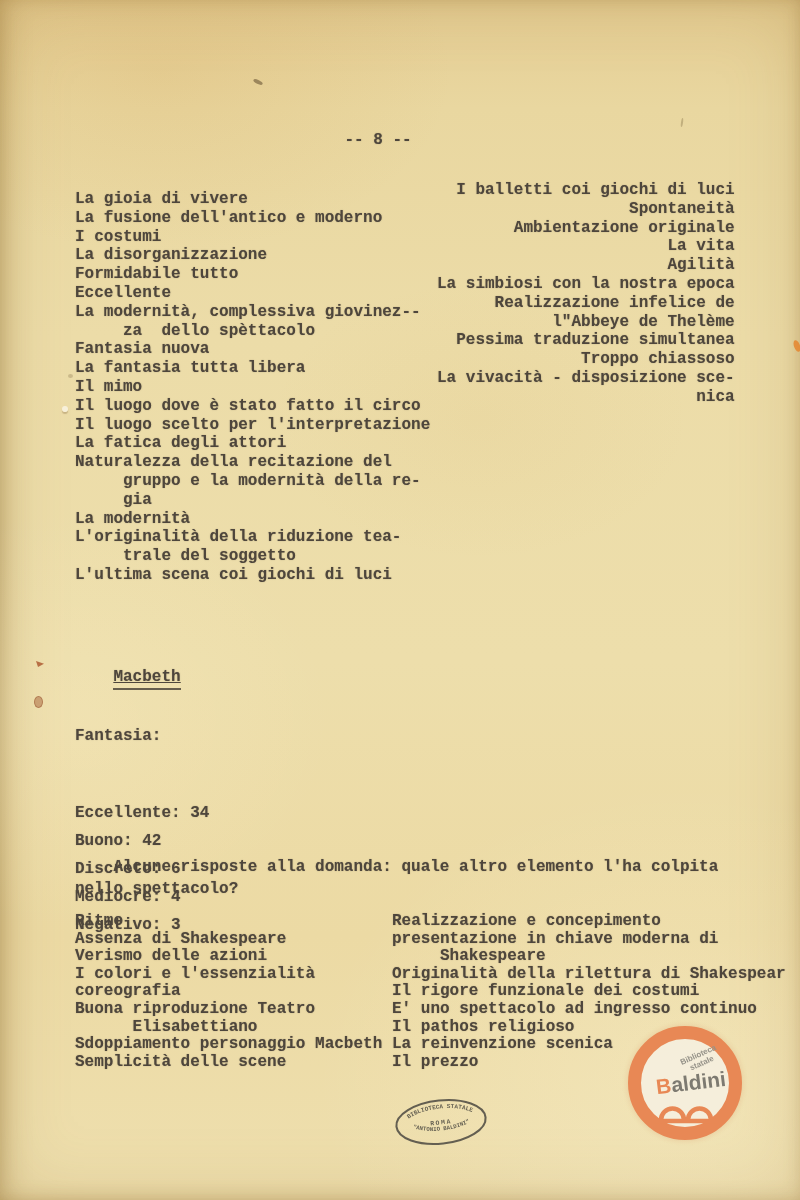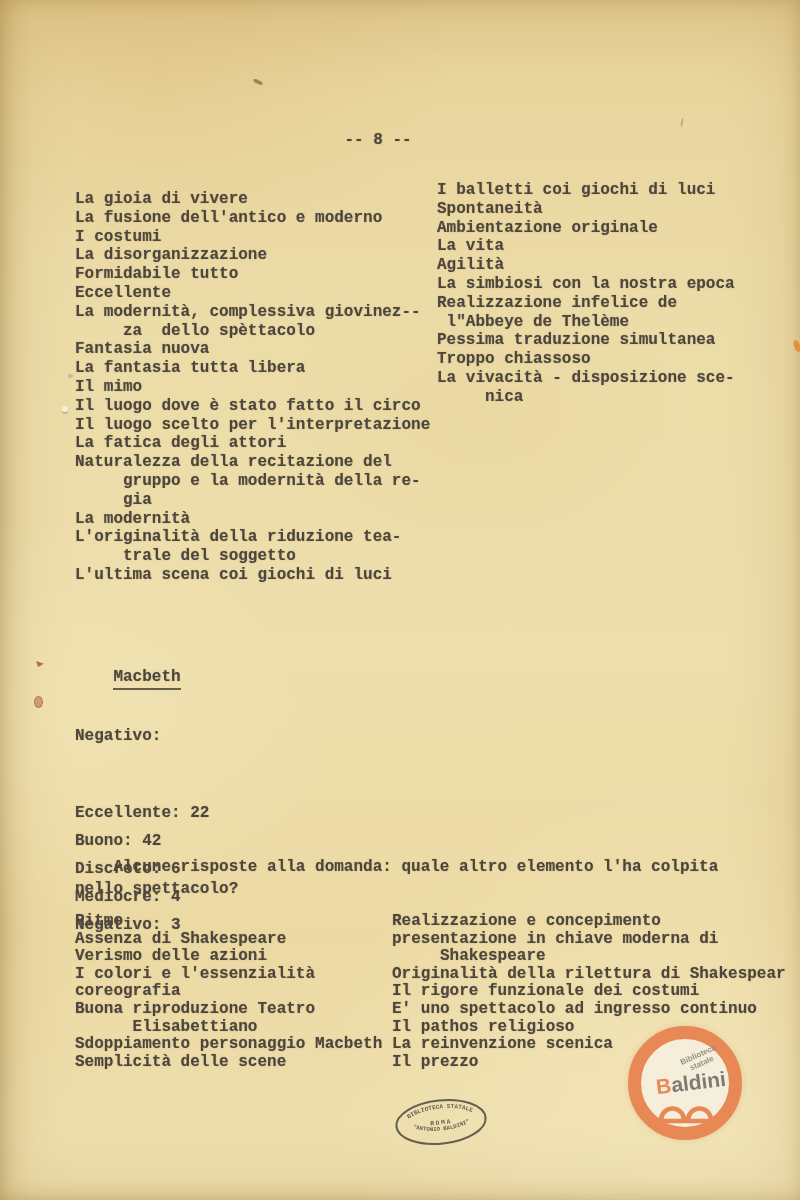--- a/index.html
+++ b/index.html
@@ -25,25 +25,25 @@
   }
   .tw{
     position:absolute;color:#4e463c;font-size:16px;font-weight:bold;
     text-shadow:0 0 1.2px rgba(80,70,55,.45);
     white-space:pre;
   }
   .tline{white-space:pre;line-height:18.8px;}
   .sec2 .tline{line-height:17.6px;}
   .pagenum{top:131px;left:0;width:756px;text-align:center;}
   .sec1-left{top:190px;left:75px;}
-  .sec1-right{top:181px;left:437px;}
+  .sec1-right{top:181px;left:437px;text-align:right;}
   .sec2-left{top:913px;left:75px;}
   .sec2-right{top:913px;left:392px;}
   .macbeth{top:650px;left:75px;}
-  .macbeth-title{display:inline-block;line-height:19px;border-bottom:2px solid rgba(78,70,60,.85);padding-bottom:1px;margin-bottom:19px;}
+  .macbeth-title{display:inline-block;line-height:19px;border-bottom:2px solid rgba(78,70,60,.85);padding-bottom:1px;margin-bottom:19px;text-decoration:underline;}
   .macbeth-sub{line-height:19px;margin-bottom:17px;}
   .ratings .tline{line-height:28px;}
   .question{top:857px;left:75px;}
   .question .tline{line-height:21.5px;}
   
   .oval-stamp{position:absolute;left:393px;top:1097px;width:96px;height:50px;transform:rotate(-6deg);opacity:.88;}
   
   .round-stamp{
     position:absolute;left:628px;top:1026px;width:114px;height:114px;border-radius:50%;
     background:#f6efde;border:13px solid #e8824e;box-sizing:border-box;opacity:.93;
@@ -77,22 +77,22 @@
 <div class="paper">
 
   <div class="tw pagenum">-- 8 --</div>
 
   <div class="tw sec1-left"><div class="tline">La gioia di vivere</div><div class="tline">La fusione dell'antico e moderno</div><div class="tline">I costumi</div><div class="tline">La disorganizzazione</div><div class="tline">Formidabile tutto</div><div class="tline">Eccellente</div><div class="tline">La modernità, complessiva giovinez--</div><div class="tline">     za  dello spèttacolo</div><div class="tline">Fantasia nuova</div><div class="tline">La fantasia tutta libera</div><div class="tline">Il mimo</div><div class="tline">Il luogo dove è stato fatto il circo</div><div class="tline">Il luogo scelto per l'interpretazione</div><div class="tline">La fatica degli attori</div><div class="tline">Naturalezza della recitazione del</div><div class="tline">     gruppo e la modernità della re-</div><div class="tline">     gia</div><div class="tline">La modernità</div><div class="tline">L'originalità della riduzione tea-</div><div class="tline">     trale del soggetto</div><div class="tline">L'ultima scena coi giochi di luci</div></div>
 
   <div class="tw sec1-right"><div class="tline">I balletti coi giochi di luci</div><div class="tline">Spontaneità</div><div class="tline">Ambientazione originale</div><div class="tline">La vita</div><div class="tline">Agilità</div><div class="tline">La simbiosi con la nostra epoca</div><div class="tline">Realizzazione infelice de</div><div class="tline"> l"Abbeye de Thelème</div><div class="tline">Pessima traduzione simultanea</div><div class="tline">Troppo chiassoso</div><div class="tline">La vivacità - disposizione sce-</div><div class="tline">     nica</div></div>
 
   <div class="tw macbeth">
     <div class="macbeth-title">Macbeth</div>
-    <div class="macbeth-sub">Negativo:</div>
-    <div class="ratings"><div class="tline">Eccellente: 22</div><div class="tline">Buono: 42</div><div class="tline">Discreto: 6</div><div class="tline">Mediocre: 4</div><div class="tline">Negativo: 3</div></div>
+    <div class="macbeth-sub">Fantasia:</div>
+    <div class="ratings"><div class="tline">Eccellente: 34</div><div class="tline">Buono: 42</div><div class="tline">Discreto: 6</div><div class="tline">Mediocre: 4</div><div class="tline">Negativo: 3</div></div>
   </div>
 
   <div class="tw question"><div class="tline">    Alcune risposte alla domanda: quale altro elemento l'ha colpita</div><div class="tline">nello spettacolo?</div></div>
 
   <div class="tw sec2 sec2-left"><div class="tline">Ritmo</div><div class="tline">Assenza di Shakespeare</div><div class="tline">Verismo delle azioni</div><div class="tline">I colori e l'essenzialità</div><div class="tline">coreografia</div><div class="tline">Buona riproduzione Teatro</div><div class="tline">      Elisabettiano</div><div class="tline">Sdoppiamento personaggio Macbeth</div><div class="tline">Semplicità delle scene</div></div>
 
   <div class="tw sec2 sec2-right"><div class="tline">Realizzazione e concepimento</div><div class="tline">presentazione in chiave moderna di</div><div class="tline">     Shakespeare</div><div class="tline">Originalità della rilettura di Shakespear</div><div class="tline">Il rigore funzionale dei costumi</div><div class="tline">E' uno spettacolo ad ingresso continuo</div><div class="tline">Il pathos religioso</div><div class="tline">La reinvenzione scenica</div><div class="tline">Il prezzo</div></div>
 
   <div class="oval-stamp">
     <svg width="96" height="50" viewBox="0 0 120 62">

